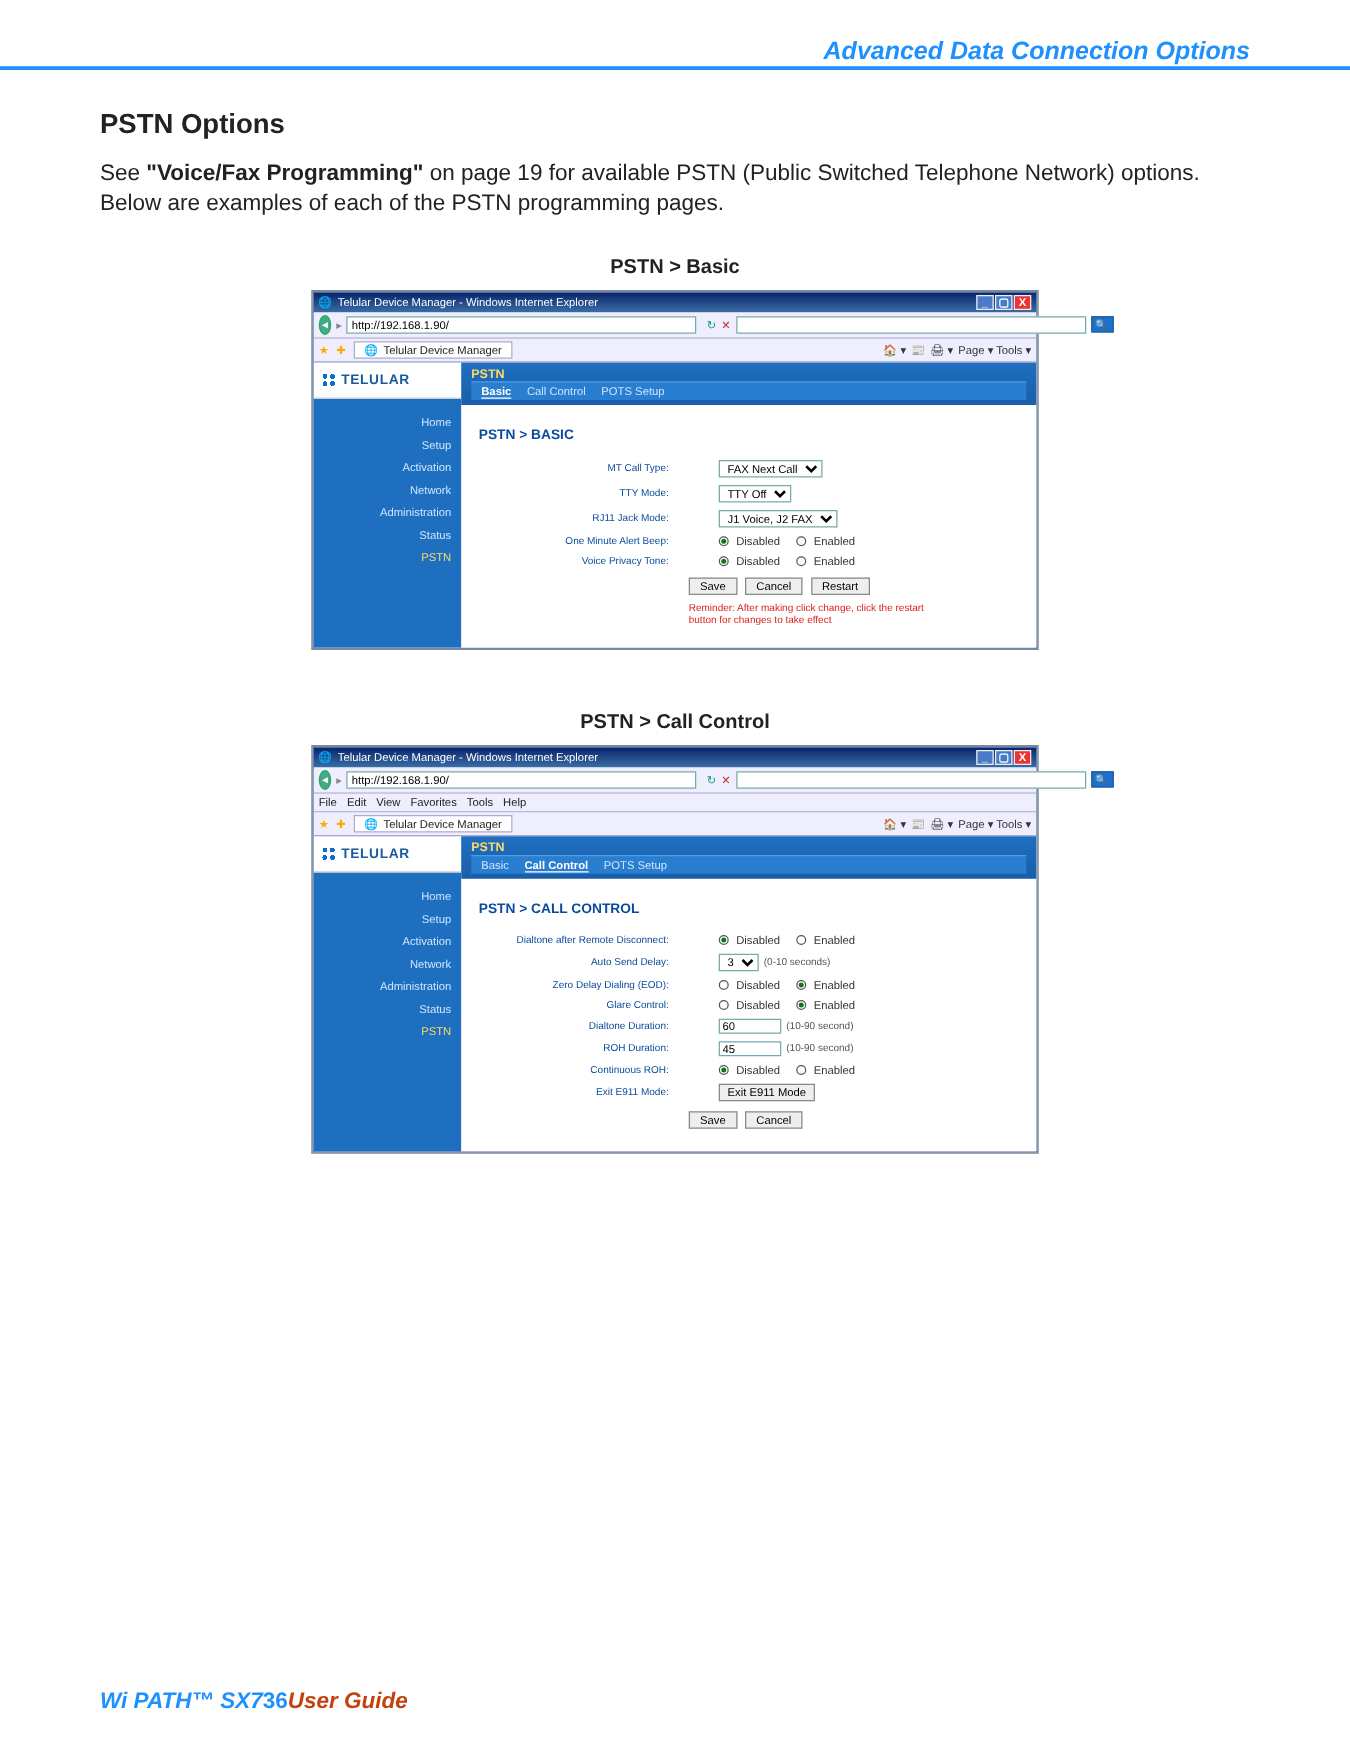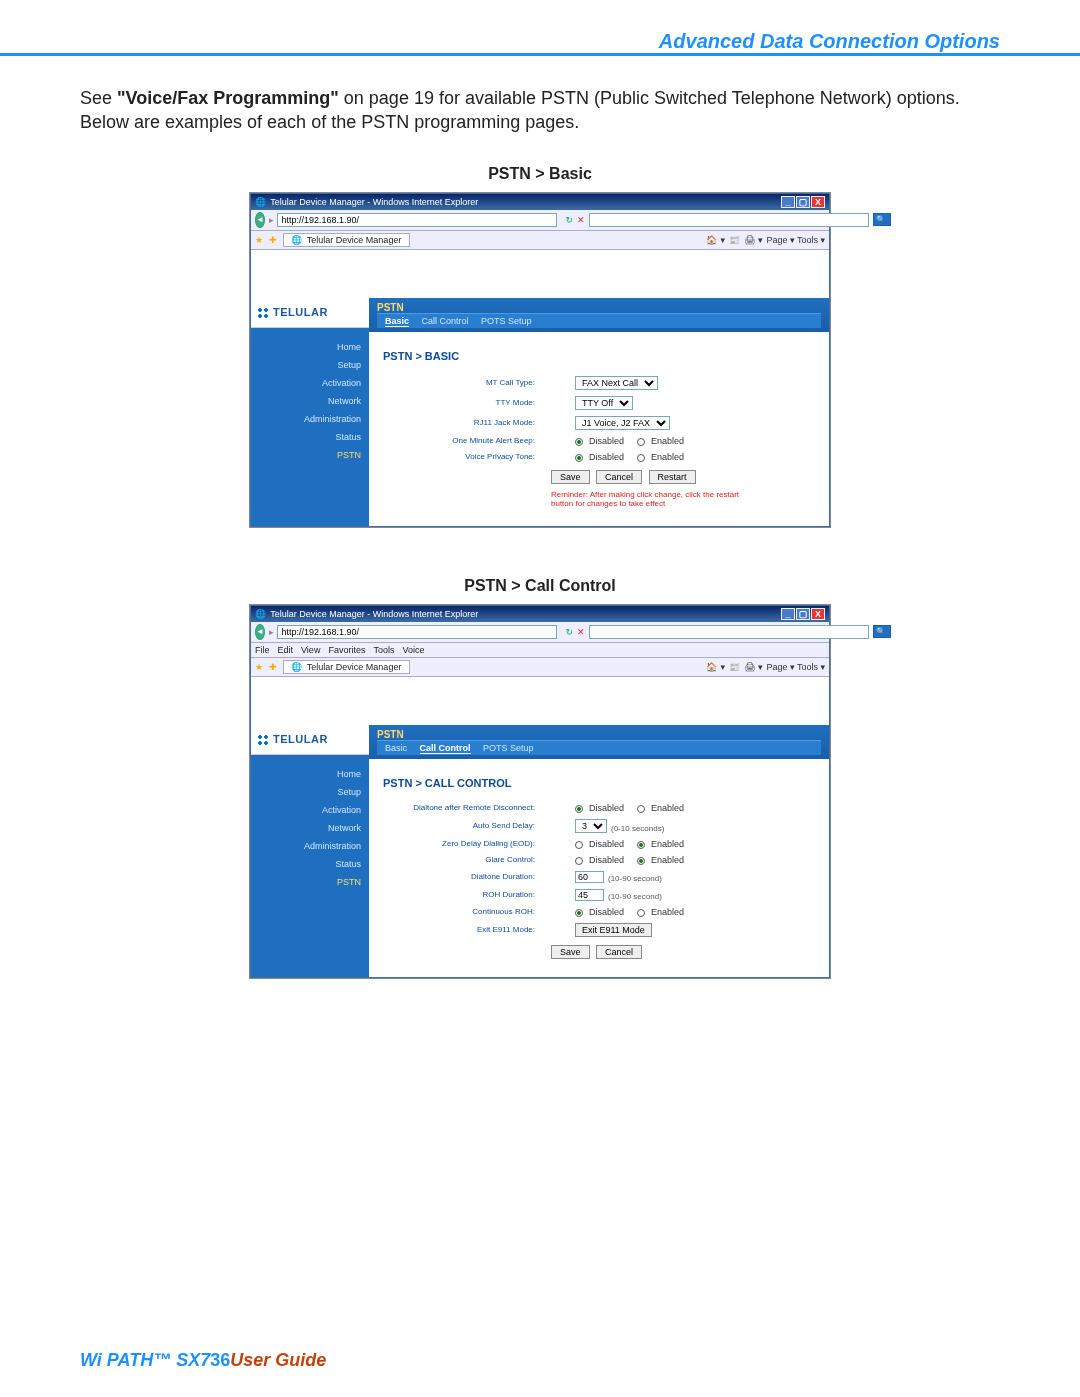--- a/index.html
+++ b/index.html
@@ -99,21 +99,21 @@
     background:#eef;display:flex;align-items:center;padding:2px 4px;gap:6px;
     border-bottom:1px solid #aac;justify-content:space-between;
   }
   .ie-tabbar .tab {
     display:flex;align-items:center;gap:4px;background:#fff;border:1px solid #aac;
     padding:1px 8px;font-size:9px;
   }
   .ie-tabbar .right-tools{font-size:9px;color:#333;display:flex;gap:4px;}
   .ie-tabbar .star{color:#fa0;}
   .ie-body {
-    display:flex; min-height:220px; background:#f0abfc;margin-top:48px;
+    display:flex; min-height:220px; background:#f0abfc;
   }
   .ie-left {
     width:118px;background:#1f6fc0;color:#fff;
   }
   .logo-box {
     background:#fff;color:#1a5a9c;padding:8px 6px;font-size:11px;font-weight:bold;
     letter-spacing:0.5px;border-bottom:1px solid #ccc;
   }
   .logo-dots::before {
     content:"";display:inline-block;width:12px;height:12px;
@@ -138,23 +138,23 @@
   .pstn-tabs {
     background:#2a7ed0;padding:2px 8px;font-size:9px;color:#cfe6ff;
     border-top:1px solid #4a9ee8;
   }
   .pstn-tabs span{margin-right:10px;}
   .pstn-tabs span.active{color:#fff;font-weight:bold;border-bottom:1px solid #fff;}
   .content-area{padding:18px 14px;font-size:9px;color:#0a4a9c;}
   .content-area h3{color:#0a4a9c;font-size:11px;font-weight:bold;margin-bottom:14px;}
   .form-row{display:flex;align-items:center;margin-bottom:6px;}
   .form-label{width:160px;text-align:right;padding-right:8px;color:#0a4a9c;font-weight:normal;font-size:8px;}
-  .form-field{color:#333;font-size:9px;display:flex;align-items:flex-end;gap:4px;padding-left:32px;}
+  .form-field{color:#333;font-size:9px;display:flex;align-items:center;gap:4px;padding-left:32px;}
   .form-field select,.form-field input[type=text]{font-size:9px;padding:0 2px;border:1px solid #7aa;background:#fff;}
-  .form-field input[type=text]{width:29px;}
+  .form-field input[type=text]{width:50px;}
   .form-field .hint{color:#555;font-size:8px;}
   .radio-dot{width:8px;height:8px;border-radius:50%;border:1px solid #555;display:inline-block;margin-right:2px;}
   .radio-dot.sel::after{content:"";display:block;width:4px;height:4px;border-radius:50%;background:#0a7a0a;margin:1px;}
   .btnrow{margin-left:168px;margin-top:8px;}
   .btnrow button{font-size:9px;padding:1px 8px;margin-right:4px;border:1px solid #888;background:#eee;}
   .reminder{margin-left:168px;margin-top:6px;font-size:8px;color:#d22;max-width:200px;}
   .ie-status{background:#d8e6f7;border-top:1px solid #aac;padding:2px 6px;font-size:9px;display:flex;justify-content:flex-end;gap:16px;color:#333;}
   .ie-status .globe::before{content:"🌐 ";}
   
   .doc-footer{
@@ -166,20 +166,21 @@
   .doc-footer .pg{color:#1e90ff;}
   .doc-footer .ug{color:#c2410c;font-style:italic;}
 </style>
 </head>
 <body>
 
 <div class="page">
   <div class="page-header-text">Advanced Data Connection Options</div>
   <div class="hr"></div>
 
+  <h1 class="section-title">PSTN Options</h1>
   <p class="body-text">
     <span>See </span><strong>"Voice/Fax Programming"</strong><span> on page 19 for available PSTN (Public Switched Telephone Network) options. Below are examples of each of the PSTN programming pages.</span>
   </p>
 
   <div class="subsection-title">PSTN &gt; Basic</div>
   <div class="ie-window">
     <div class="ie-titlebar">
       <span class="title">
           <span>🌐</span>
           <span>Telular Device Manager - Windows Internet Explorer</span>
@@ -305,21 +306,21 @@
       <span style="color:#c33">✕</span>
       <input class="search" placeholder="" style="">
       <span class="go">🔍</span>
     </div>
     <div class="ie-menubar">
       <span>File</span>
       <span>Edit</span>
       <span>View</span>
       <span>Favorites</span>
       <span>Tools</span>
-      <span>Voice</span>
+      <span>Help</span>
     </div>
     <div class="ie-tabbar">
       <span style="display:flex;gap:6px;align-items:center">
         <span class="star">★</span>
         <span class="star">✚</span>
         <span class="tab">
             <span>🌐</span>
             <span>Telular Device Manager</span>
           </span>
       </span>

